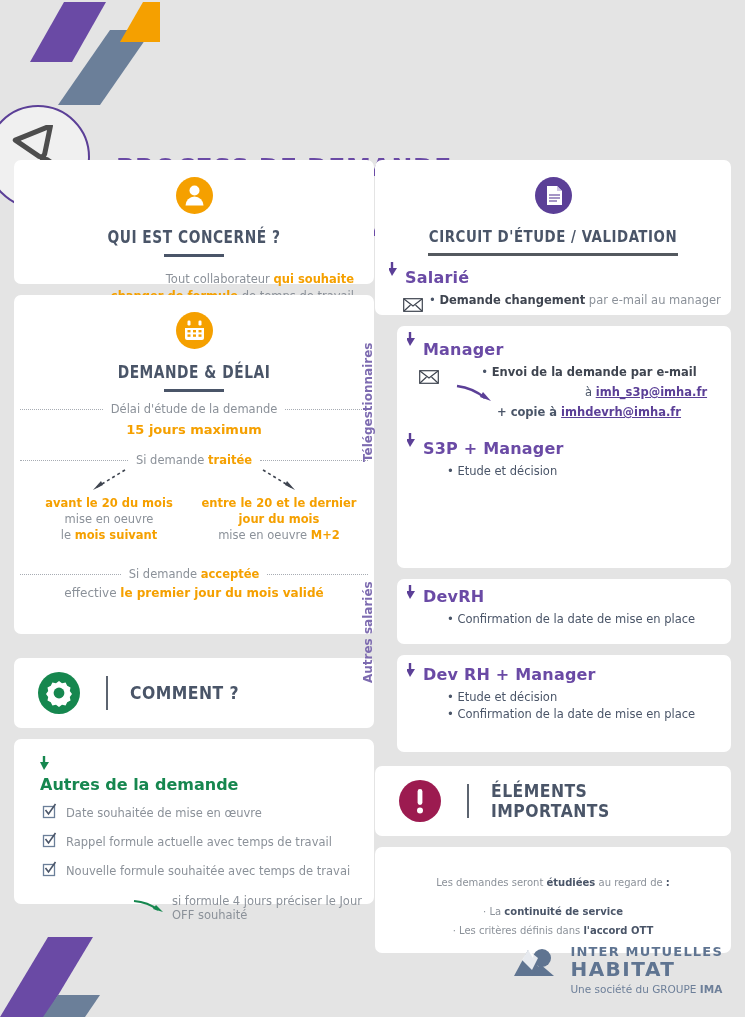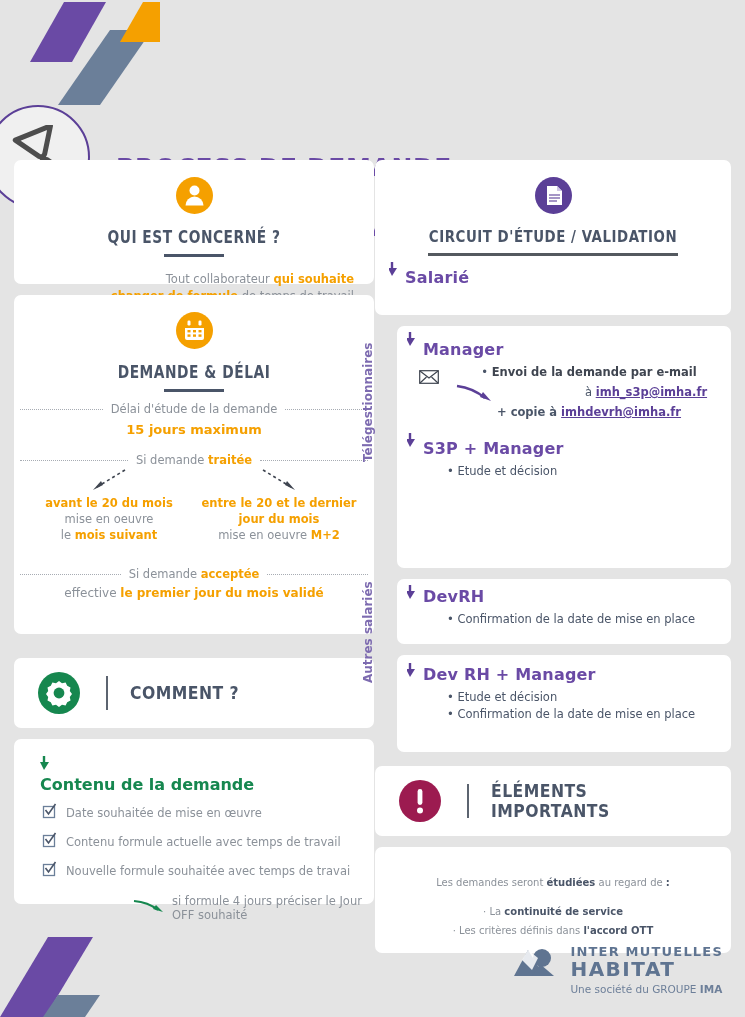--- a/index.html
+++ b/index.html
@@ -254,39 +254,39 @@
       </div>
     </div>
 
     <div class="card" style="height:165px;padding-top:14px;">
       <div style="margin-left:26px;">
         <svg width="22" height="20" viewBox="0 0 22 20">
           <path d="M4 3 L4 13" stroke="#16874f" stroke-width="2.4" fill="none"></path>
           <polygon points="4,17 0,9 9,9" fill="#16874f"></polygon>
         </svg>
       </div>
-      <div class="green-head" style="margin-left:26px;margin-top:-2px;">Contenu de la demande</div>
+      <div class="green-head" style="margin-left:26px;margin-top:-2px;">Autres de la demande</div>
 
       <div class="chk">
         <span class="ci">
           <svg width="15" height="16" viewBox="0 0 15 16">
             <rect x="1.5" y="3.5" width="11" height="11" fill="none" stroke="#6b7f99" stroke-width="1.3"></rect>
             <path d="M3.5 7 L6.5 11 L13.5 1" fill="none" stroke="#4a5568" stroke-width="1.6"></path>
           </svg>
         </span>
         <span>Date souhaitée de mise en œuvre</span>
       </div>
       <div class="chk">
         <span class="ci">
           <svg width="15" height="16" viewBox="0 0 15 16">
             <rect x="1.5" y="3.5" width="11" height="11" fill="none" stroke="#6b7f99" stroke-width="1.3"></rect>
             <path d="M3.5 7 L6.5 11 L13.5 1" fill="none" stroke="#4a5568" stroke-width="1.6"></path>
           </svg>
         </span>
-        <span>Contenu formule actuelle avec temps de travail</span>
+        <span>Rappel formule actuelle avec temps de travail</span>
       </div>
       <div class="chk">
         <span class="ci">
           <svg width="15" height="16" viewBox="0 0 15 16">
             <rect x="1.5" y="3.5" width="11" height="11" fill="none" stroke="#6b7f99" stroke-width="1.3"></rect>
             <path d="M3.5 7 L6.5 11 L13.5 1" fill="none" stroke="#4a5568" stroke-width="1.6"></path>
           </svg>
         </span>
         <span>Nouvelle formule souhaitée avec temps de travai</span>
       </div>
@@ -324,20 +324,30 @@
       <div class="crule purple" style="width:250px;height:2.5px;"></div>
 
       <div class="step" style="margin-top:6px;">
         <span class="sarrow" style="left:14px;top:-2px;">
           <svg width="20" height="20" viewBox="0 0 20 20">
             <path d="M3 2 L3 11" stroke="#5b3f97" stroke-width="2.4" fill="none"></path>
             <polygon points="3,16 -1,8 8,8" fill="#5b3f97"></polygon>
           </svg>
         </span>
         <div class="sname">Salarié</div>
+        <div style="position:relative;">
+          <span class="env" style="top:5px;">
+            <svg width="20" height="14" viewBox="0 0 20 14">
+              <rect x="0.7" y="0.7" width="18.6" height="12.6" fill="#ffffff" stroke="#3f4550" stroke-width="1.2"></rect>
+              <path d="M1 1 L10 8 L19 1" fill="none" stroke="#3f4550" stroke-width="1.2"></path>
+              <path d="M1 13 L7.5 7 M19 13 L12.5 7" fill="none" stroke="#3f4550" stroke-width="1.2"></path>
+            </svg>
+          </span>
+          <div class="bullet">• <b>Demande changement</b><span class="mut"> par e-mail au manager</span></div>
+        </div>
       </div>
     </div>
 
     <div class="vtab" style="left:-14px;top:162px;height:160px;">Télégestionnaires</div>
 
     <div class="card" style="height:242px;margin-left:22px;width:334px;padding-top:8px;">
       <div class="step">
         <span class="sarrow" style="left:10px;top:-4px;">
           <svg width="20" height="20" viewBox="0 0 20 20">
             <path d="M3 2 L3 11" stroke="#5b3f97" stroke-width="2.4" fill="none"></path>

